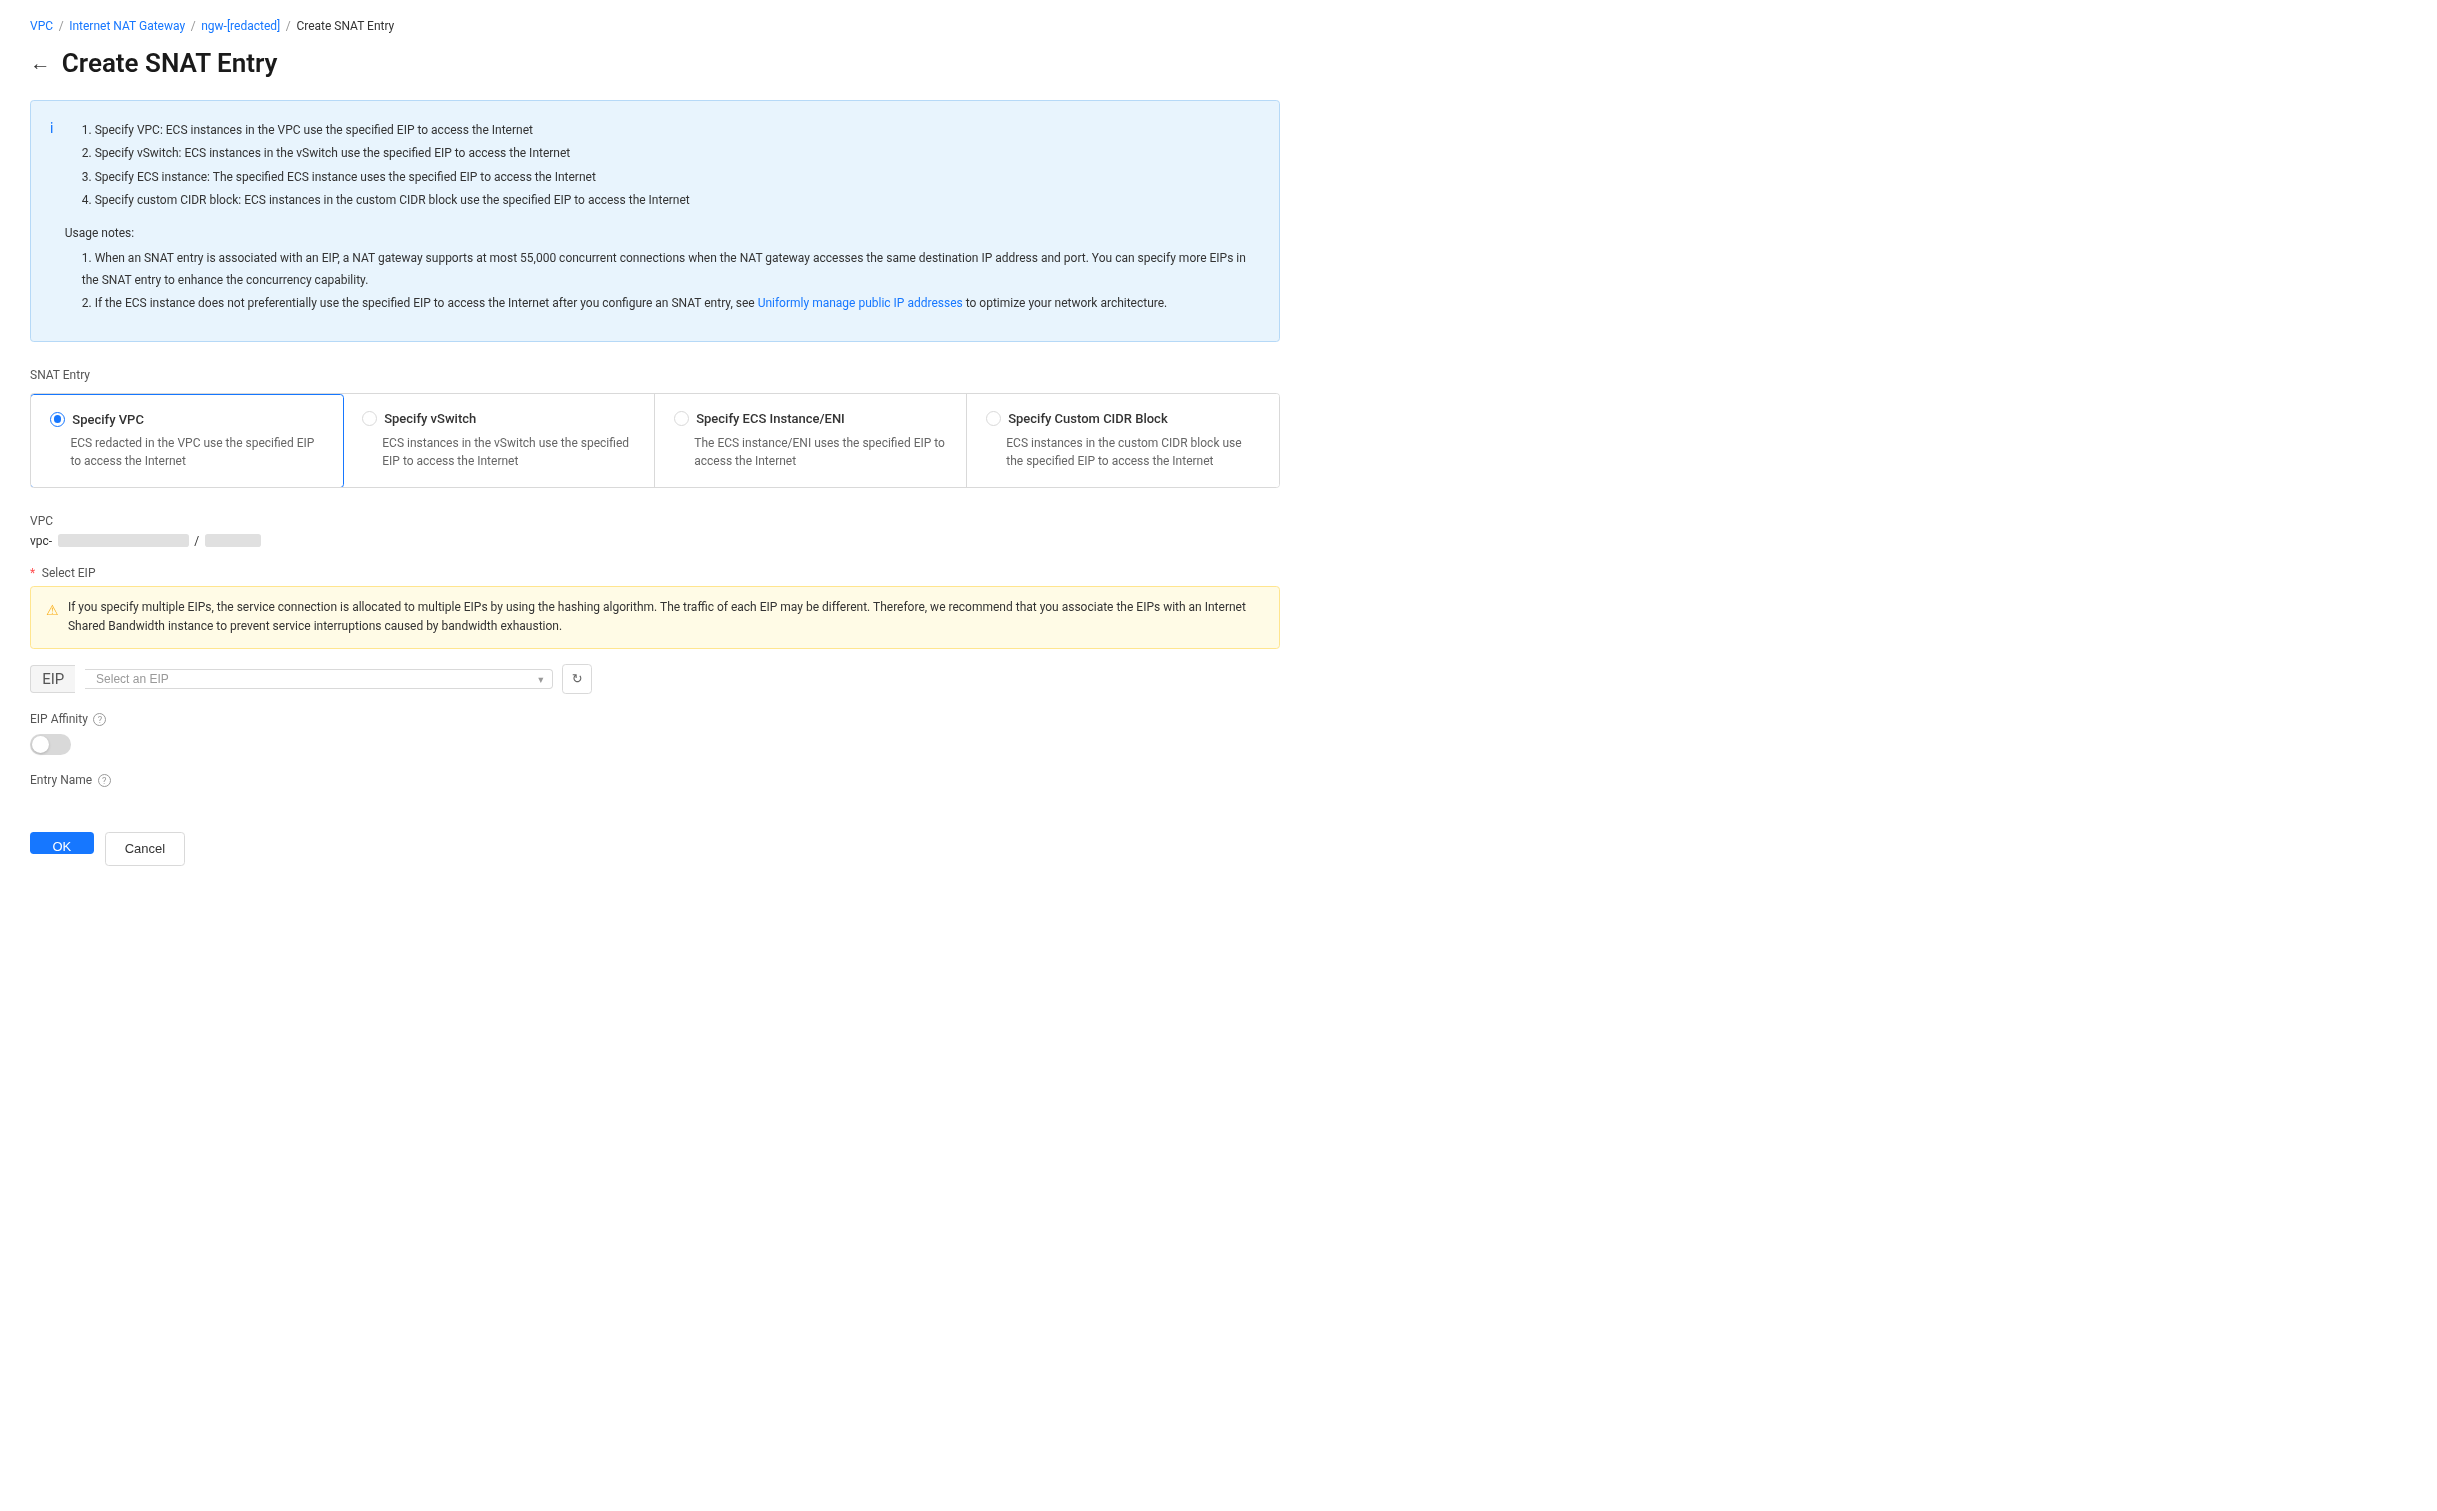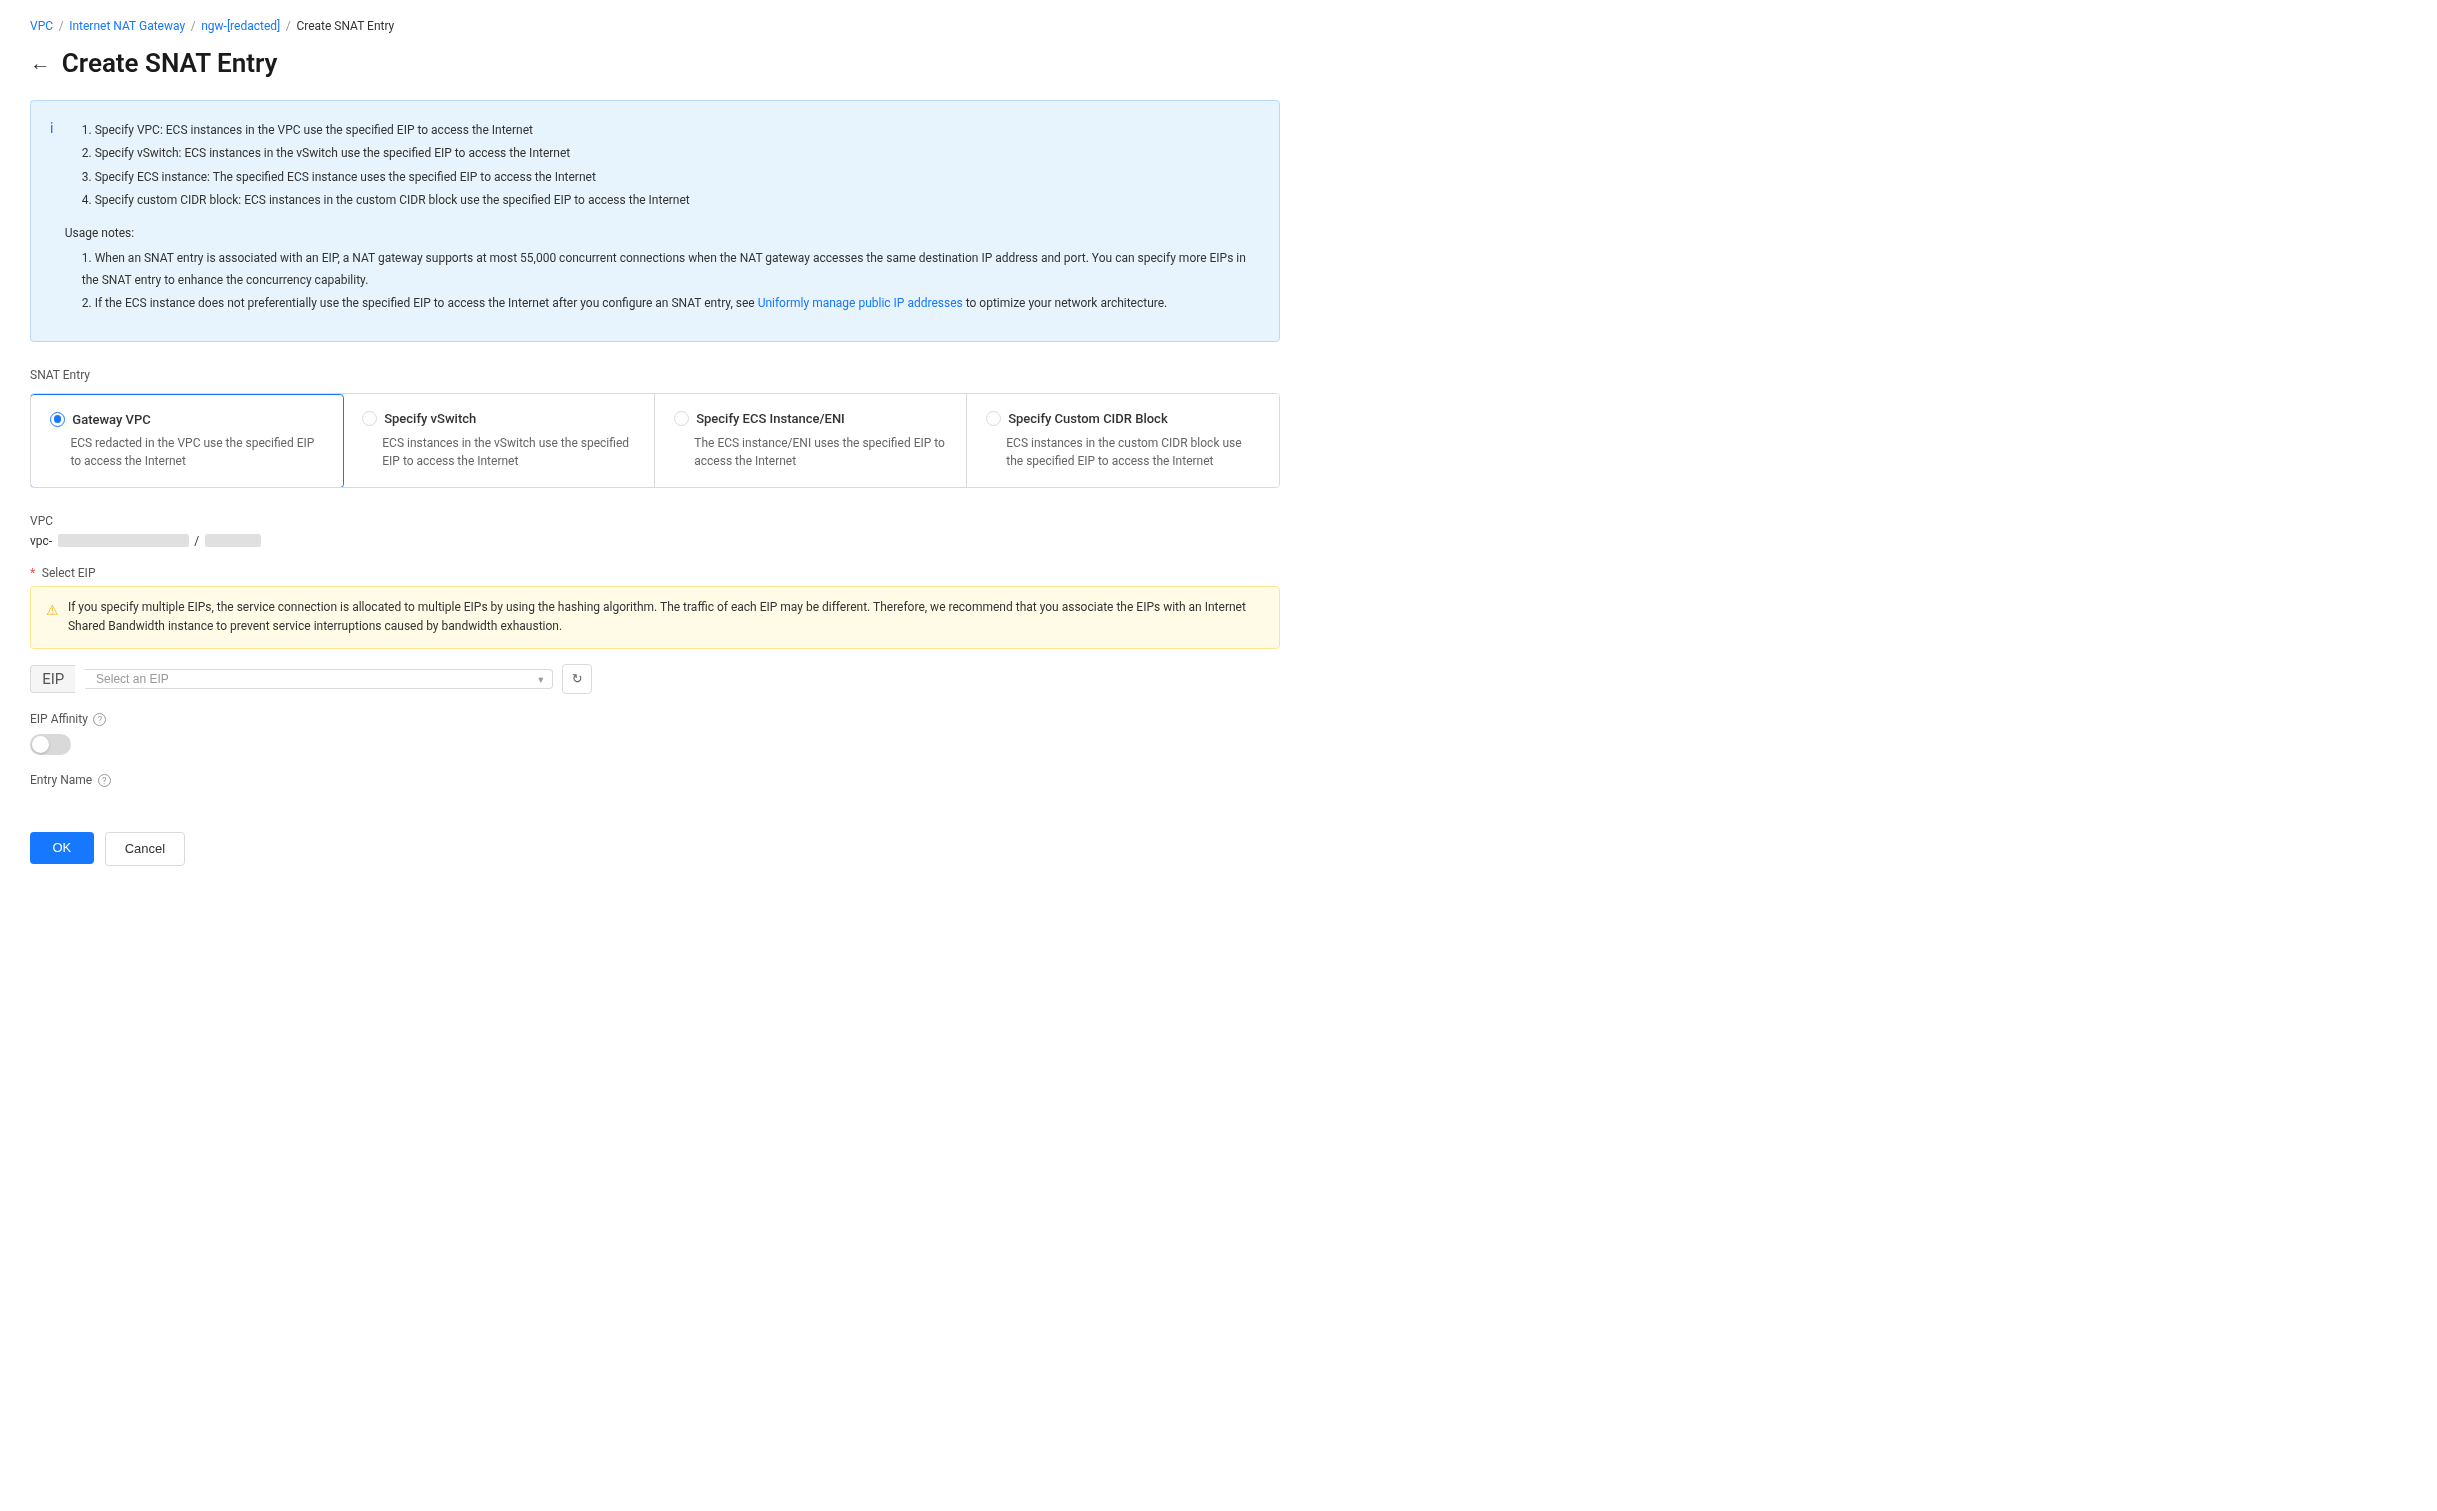--- a/index.html
+++ b/index.html
@@ -311,21 +311,21 @@
       padding-top: 18.7px;
     }
     .btn-ok {
       background: #1677ff;
       color: #fff;
       border: none;
       border-radius: 3.7px;
       padding: 7.5px 22.5px;
       font-size: 13px;
       cursor: pointer;
-      height: 32px;
+      height: 22px;
     }
     .btn-cancel {
       background: #fff;
       color: #333;
       border: 0.9px solid #d9d9d9;
       border-radius: 3.7px;
       padding: 7.5px 18.7px;
       font-size: 13px;
       cursor: pointer;
       height: 34px;
@@ -379,21 +379,21 @@
     </div>
   </div>
 
   <div class="section-label">SNAT Entry</div>
 
   <div class="snat-options-grid">
 
     <div class="snat-option selected">
       <div class="snat-option-header">
         <span class="radio-circle checked"></span>
-        <span>Gateway VPC</span>
+        <span>Specify VPC</span>
       </div>
       <div class="snat-option-desc">ECS redacted in the VPC use the specified EIP to access the Internet</div>
     </div>
 
     <div class="snat-option">
       <div class="snat-option-header">
         <span class="radio-circle"></span>
         <span>Specify vSwitch</span>
       </div>
       <div class="snat-option-desc">ECS instances in the vSwitch use the specified EIP to access the Internet</div>

